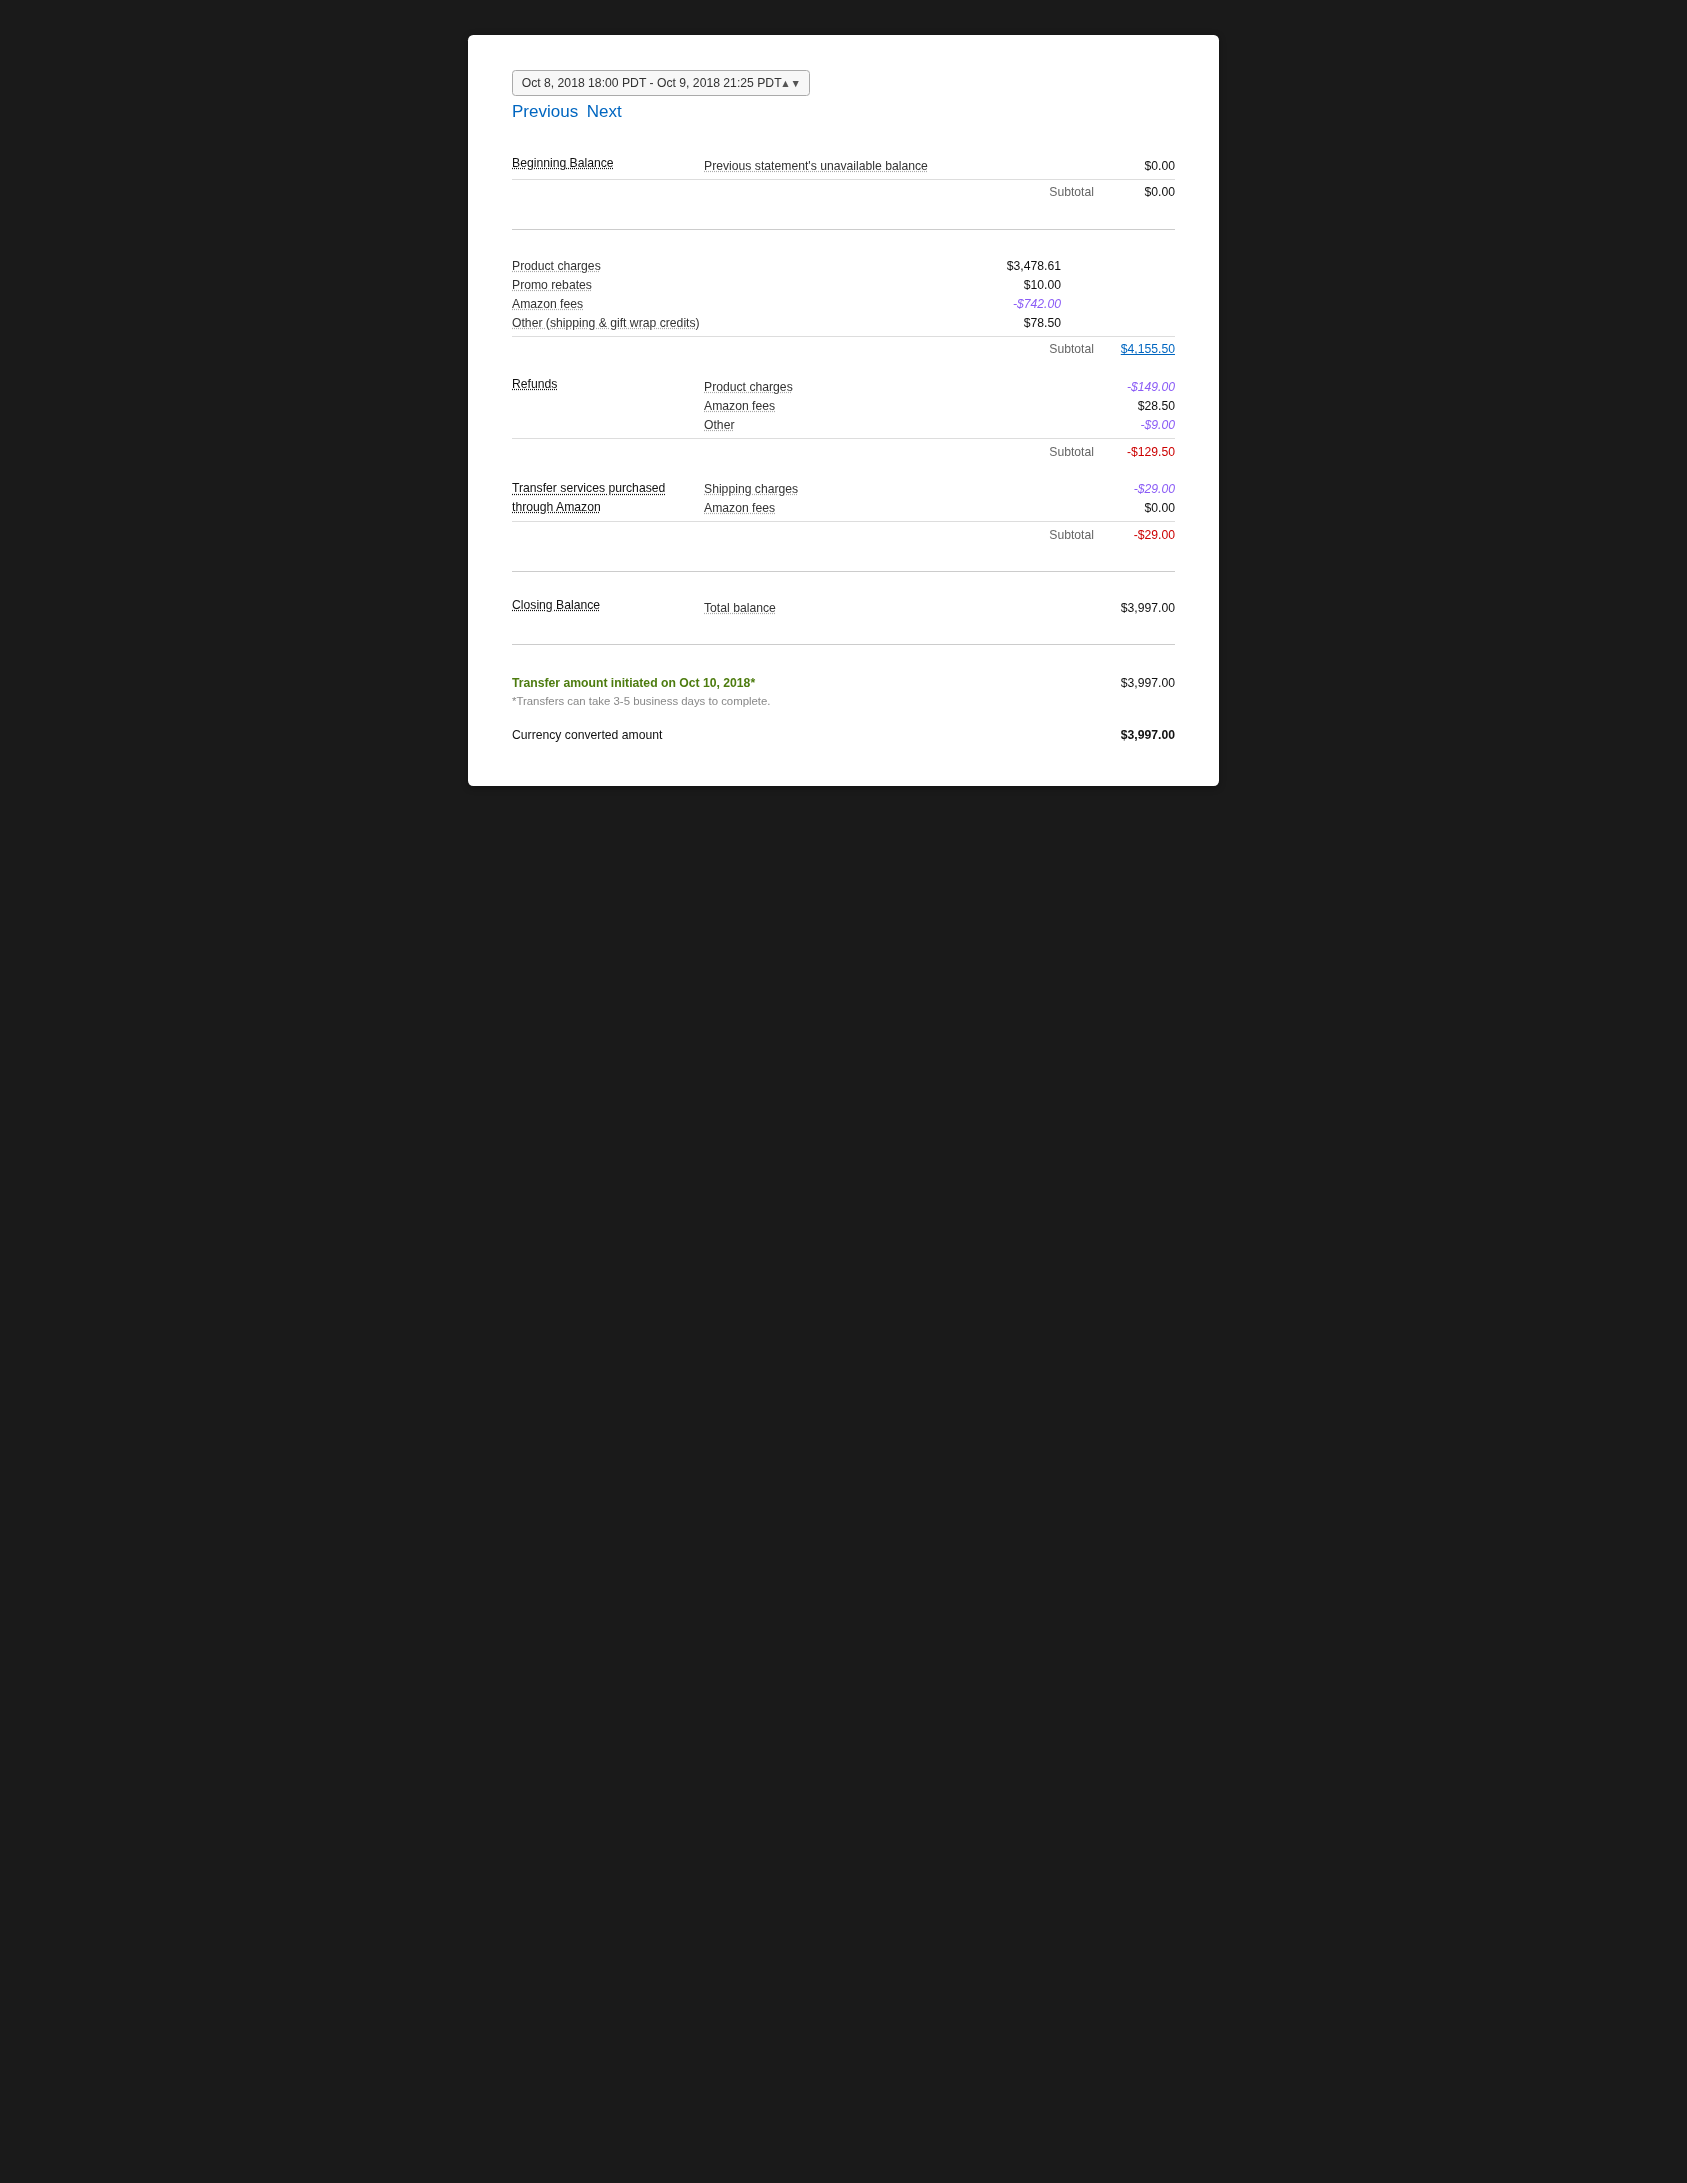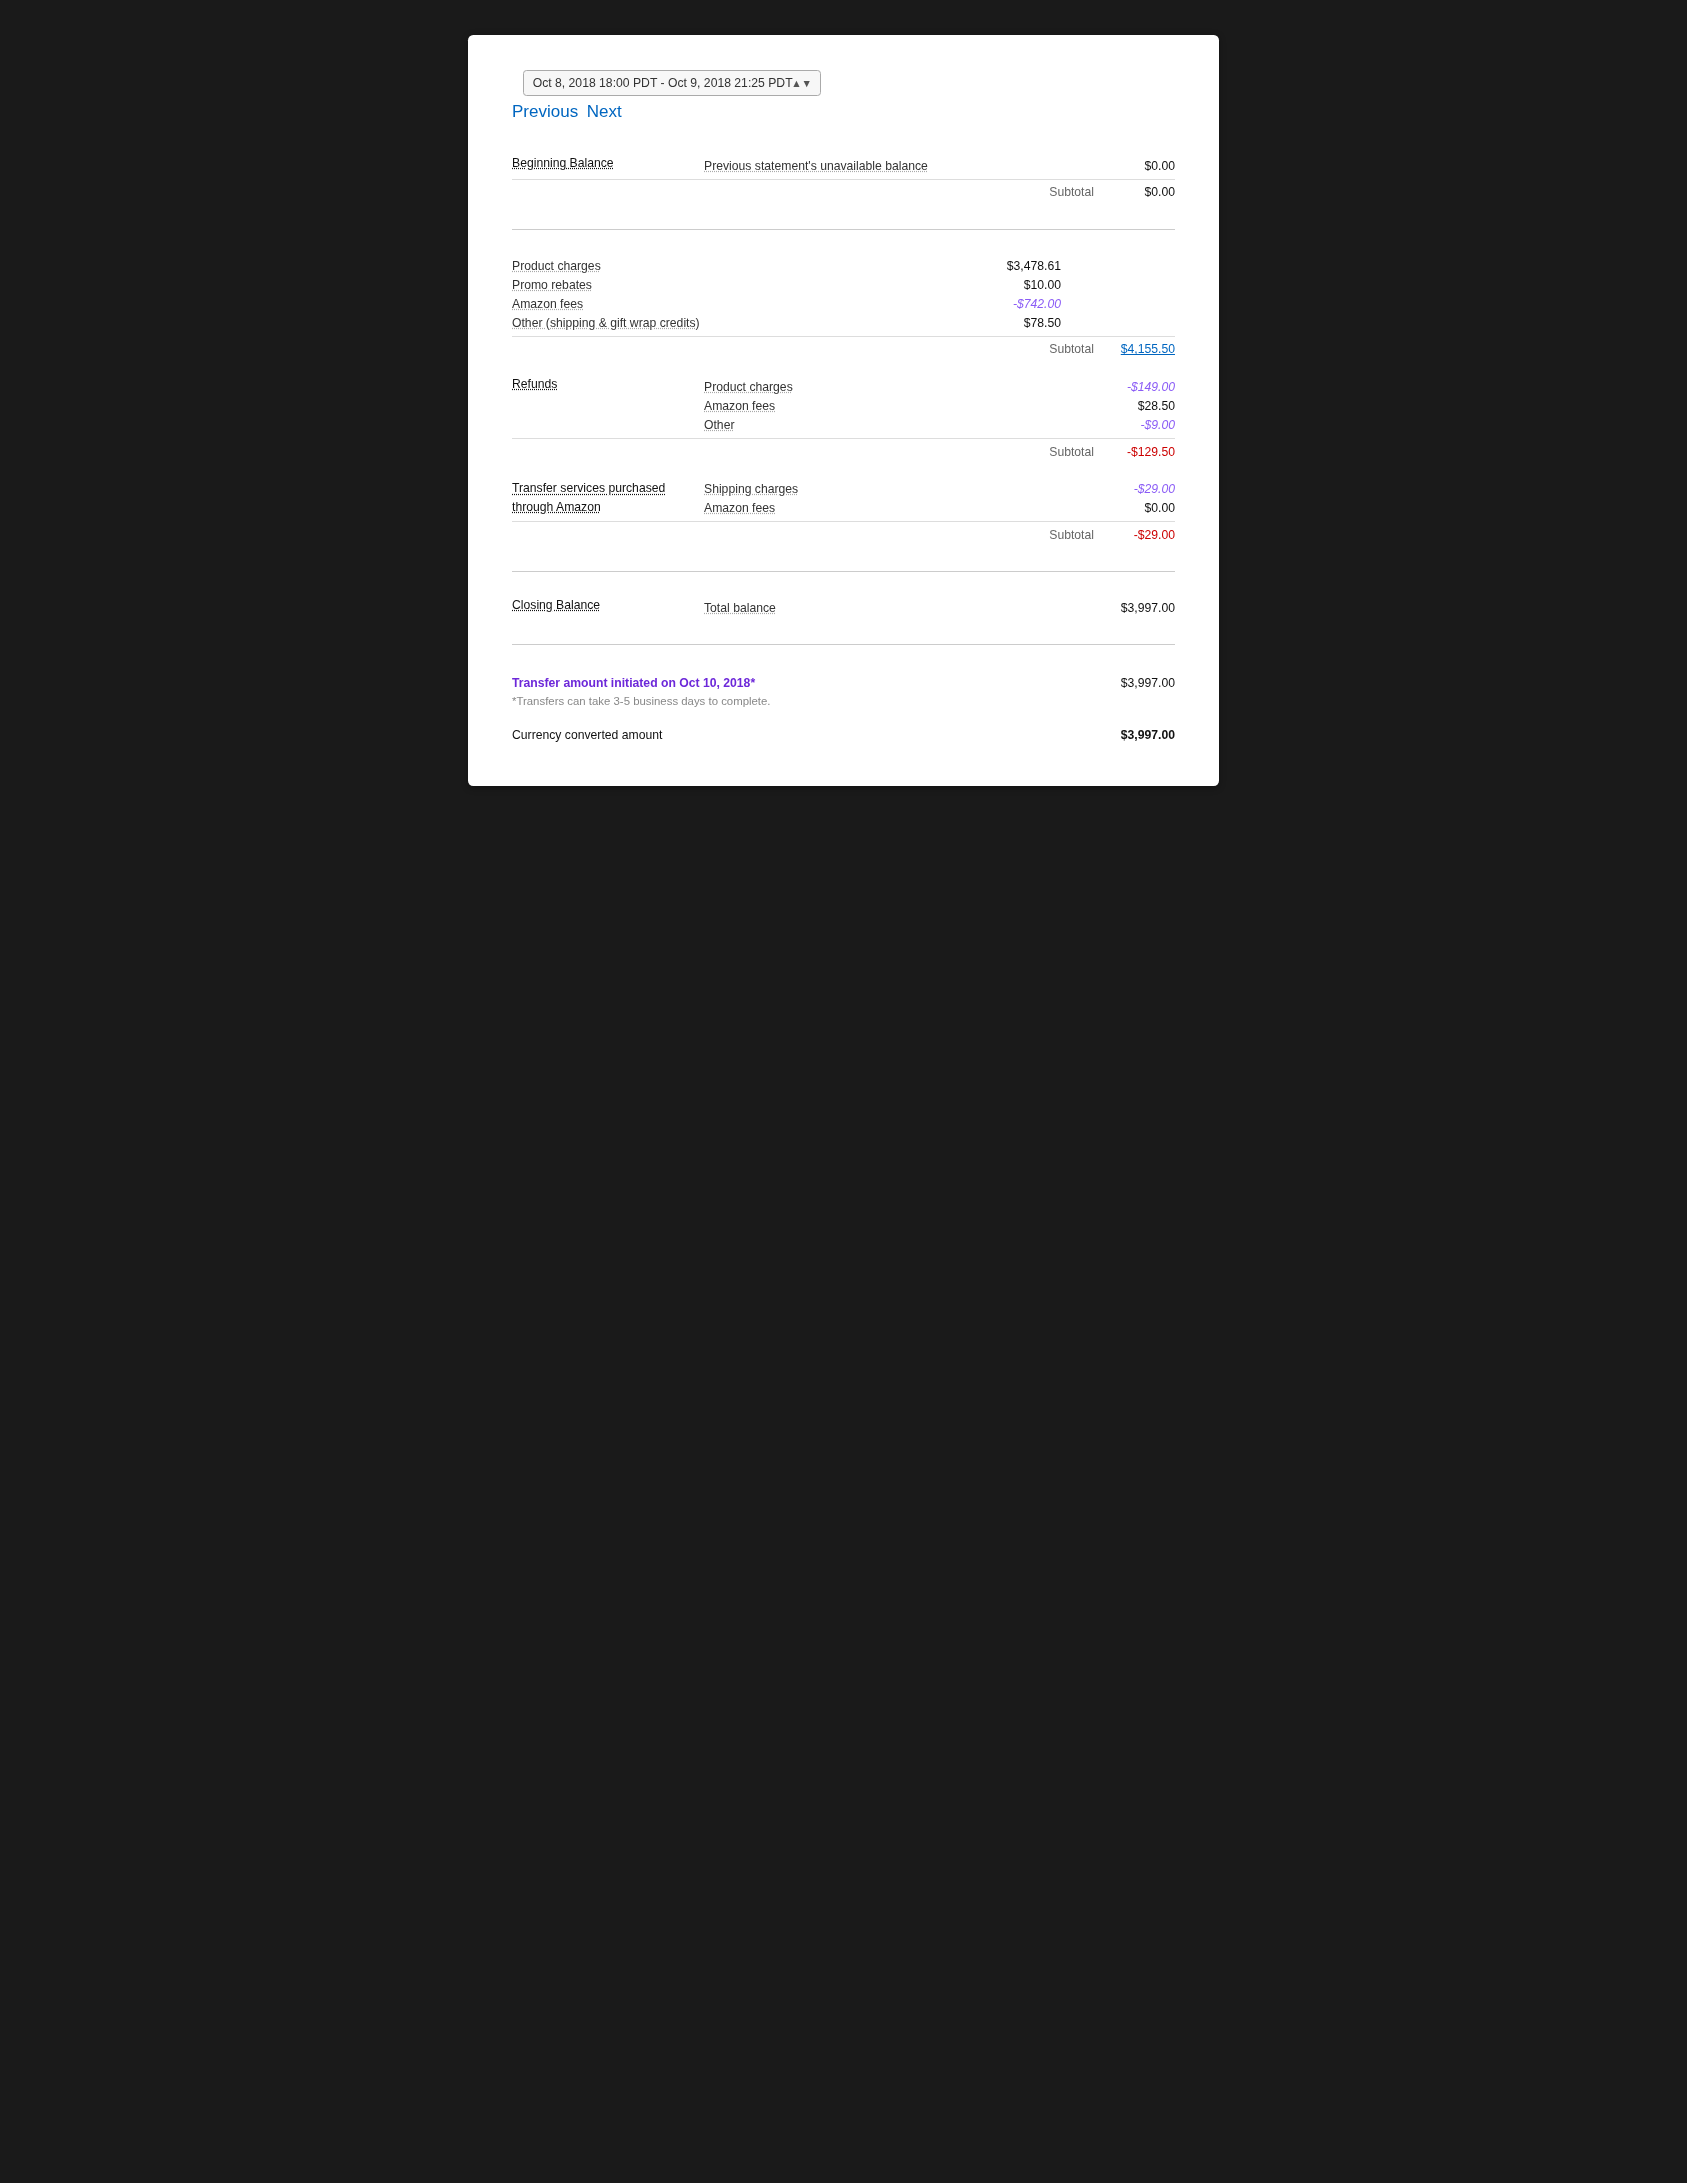--- a/index.html
+++ b/index.html
@@ -33,21 +33,20 @@
       font-size: 12.2px;
       color: #333;
       appearance: none;
       cursor: pointer;
       min-width: 279px;
       position: relative;
     }
     .date-select-wrapper {
       position: relative;
       display: inline-block;
-      margin-left: 11px;
     }
     .date-select-arrow {
       position: absolute;
       right: 8.7px;
       top: 50%;
       transform: translateY(-50%);
       pointer-events: none;
       color: #555;
       font-size: 10.5px;
     }
@@ -133,21 +132,21 @@
     }
     .transfer-title-row {
       display: flex;
       justify-content: space-between;
       align-items: baseline;
       padding-bottom: 5.2px;
     }
     .transfer-title {
       font-size: 12.2px;
       font-weight: bold;
-      color: #6d28d9;
+      color: #4d7c0f;
     }
     .transfer-value {
       font-size: 12.2px;
       color: #111;
     }
     .transfer-note {
       font-size: 11.4px;
       color: #888;
       padding-bottom: 10.5px;
     }

